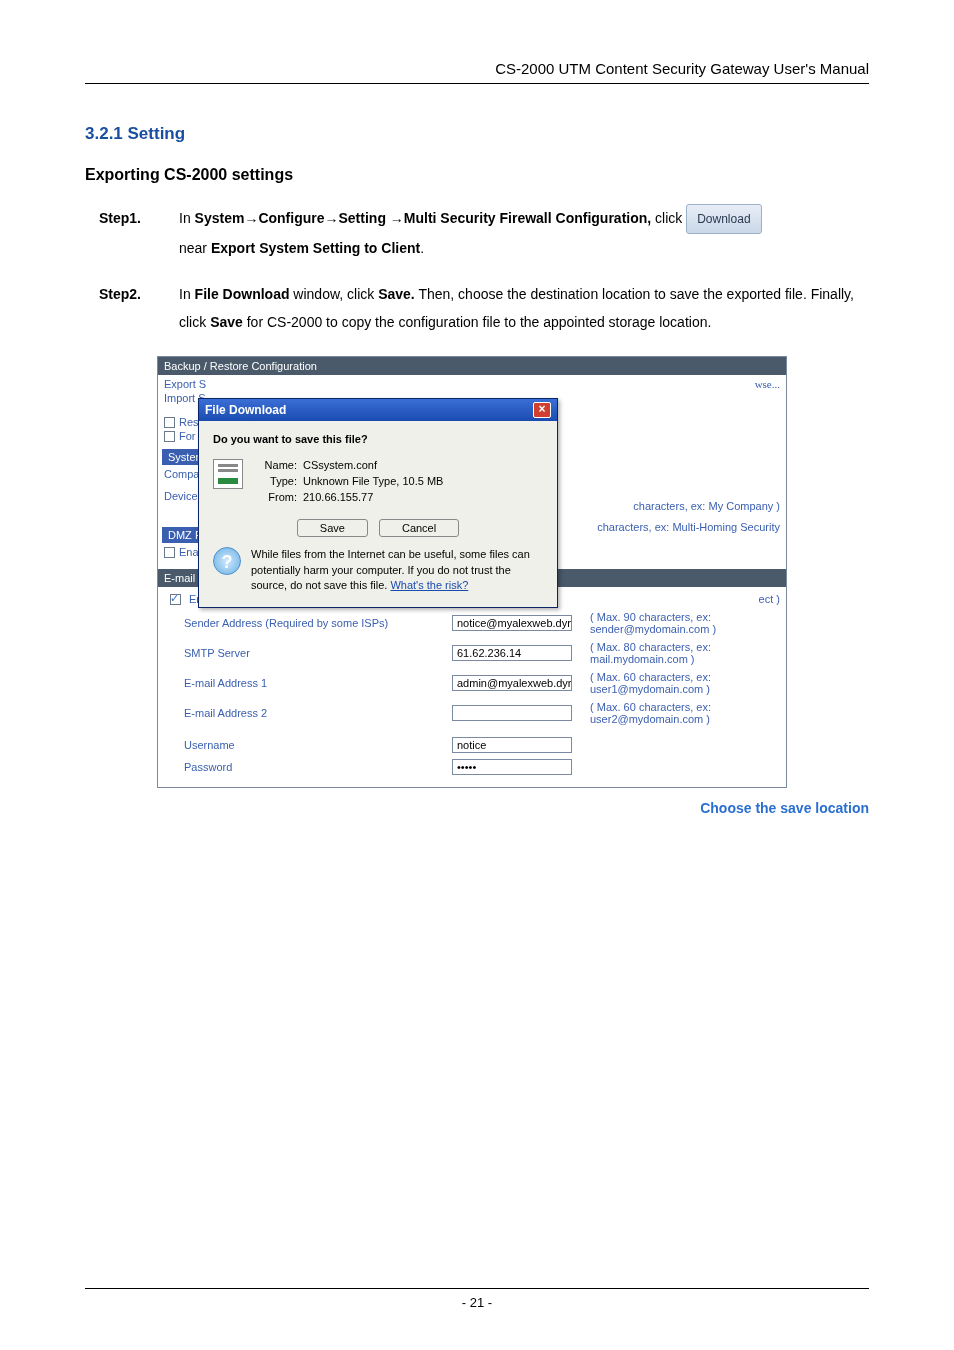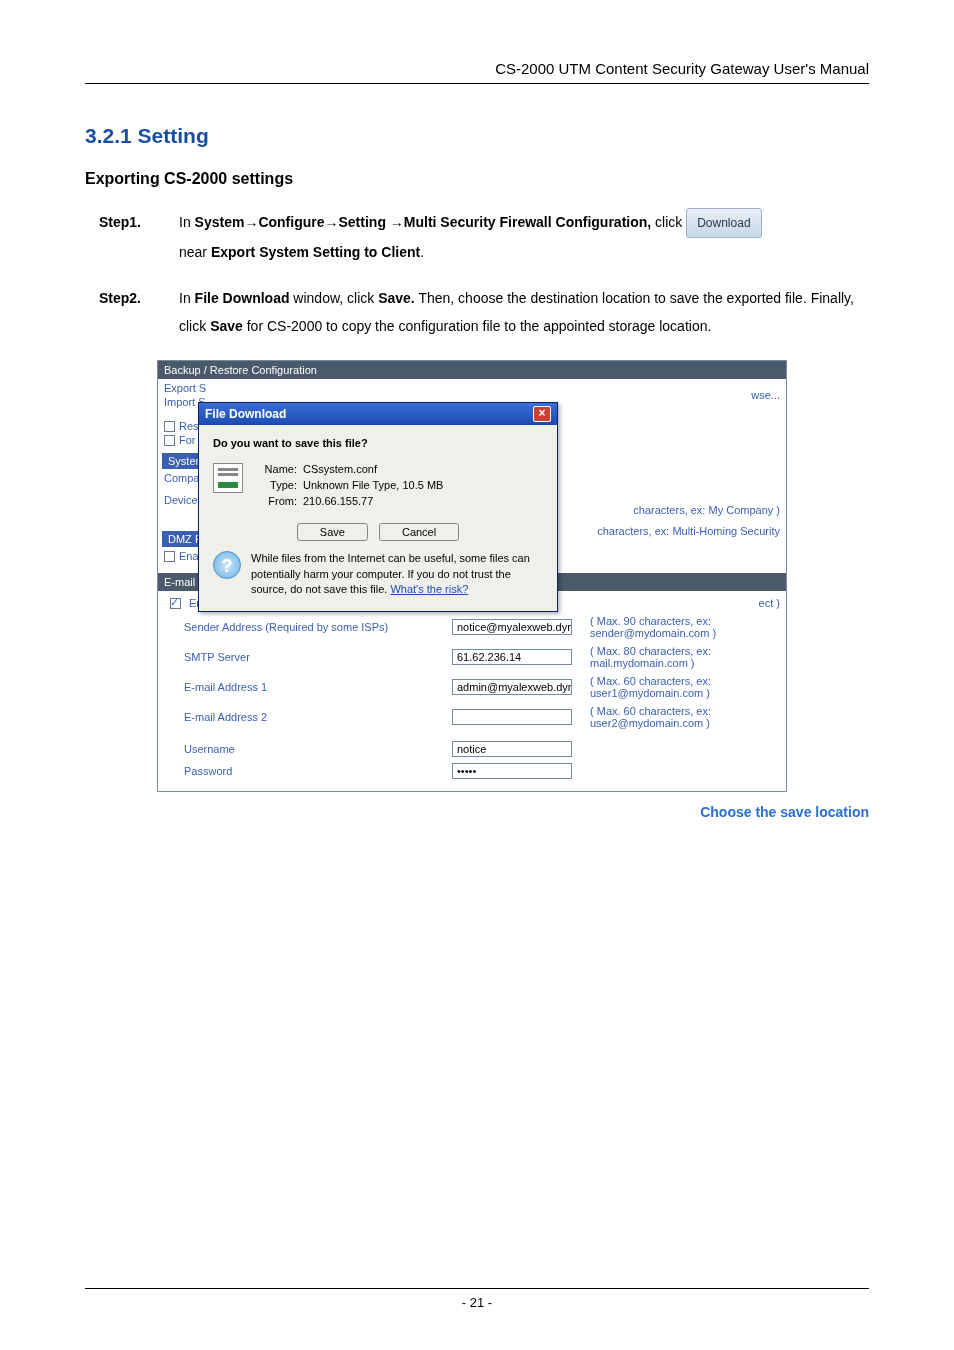--- a/index.html
+++ b/index.html
@@ -16,21 +16,21 @@
   }
   .header-line {
     font-size: 15px;
     text-align: right;
     padding-bottom: 6px;
     border-bottom: 1.5px solid #000;
     margin-bottom: 40px;
   }
   .sec-title {
     color: #1a4ea0;
-    font-size: 21px;
+    font-size: 17px;
     font-weight: bold;
     margin-bottom: 22px;
   }
   .subsec {
     font-size: 16px;
     font-weight: bold;
     margin-bottom: 20px;
   }
   .step-row {
     display: flex;
@@ -271,21 +271,21 @@
     </div>
   </div>
 
   <div class="screenshot">
     <div class="bar-dark">Backup / Restore Configuration</div>
 
     <div class="bg-section">
       <div class="left-peek">
         <div class="row">
             <span>Export S</span>
-            <span class="right-peek" style="top:10px;">wse...</span>
+            <span class="right-peek" style="top:3px;font-family:Liberation Serif, serif;">wse...</span>
           </div>
         <div class="row">Import S</div>
         <div style="height:10px;"></div>
         <div class="row">
             <span class="chk"></span>
             <span>Res</span>
           </div>
         <div class="row">
             <span class="chk"></span>
             <span>For</span>

